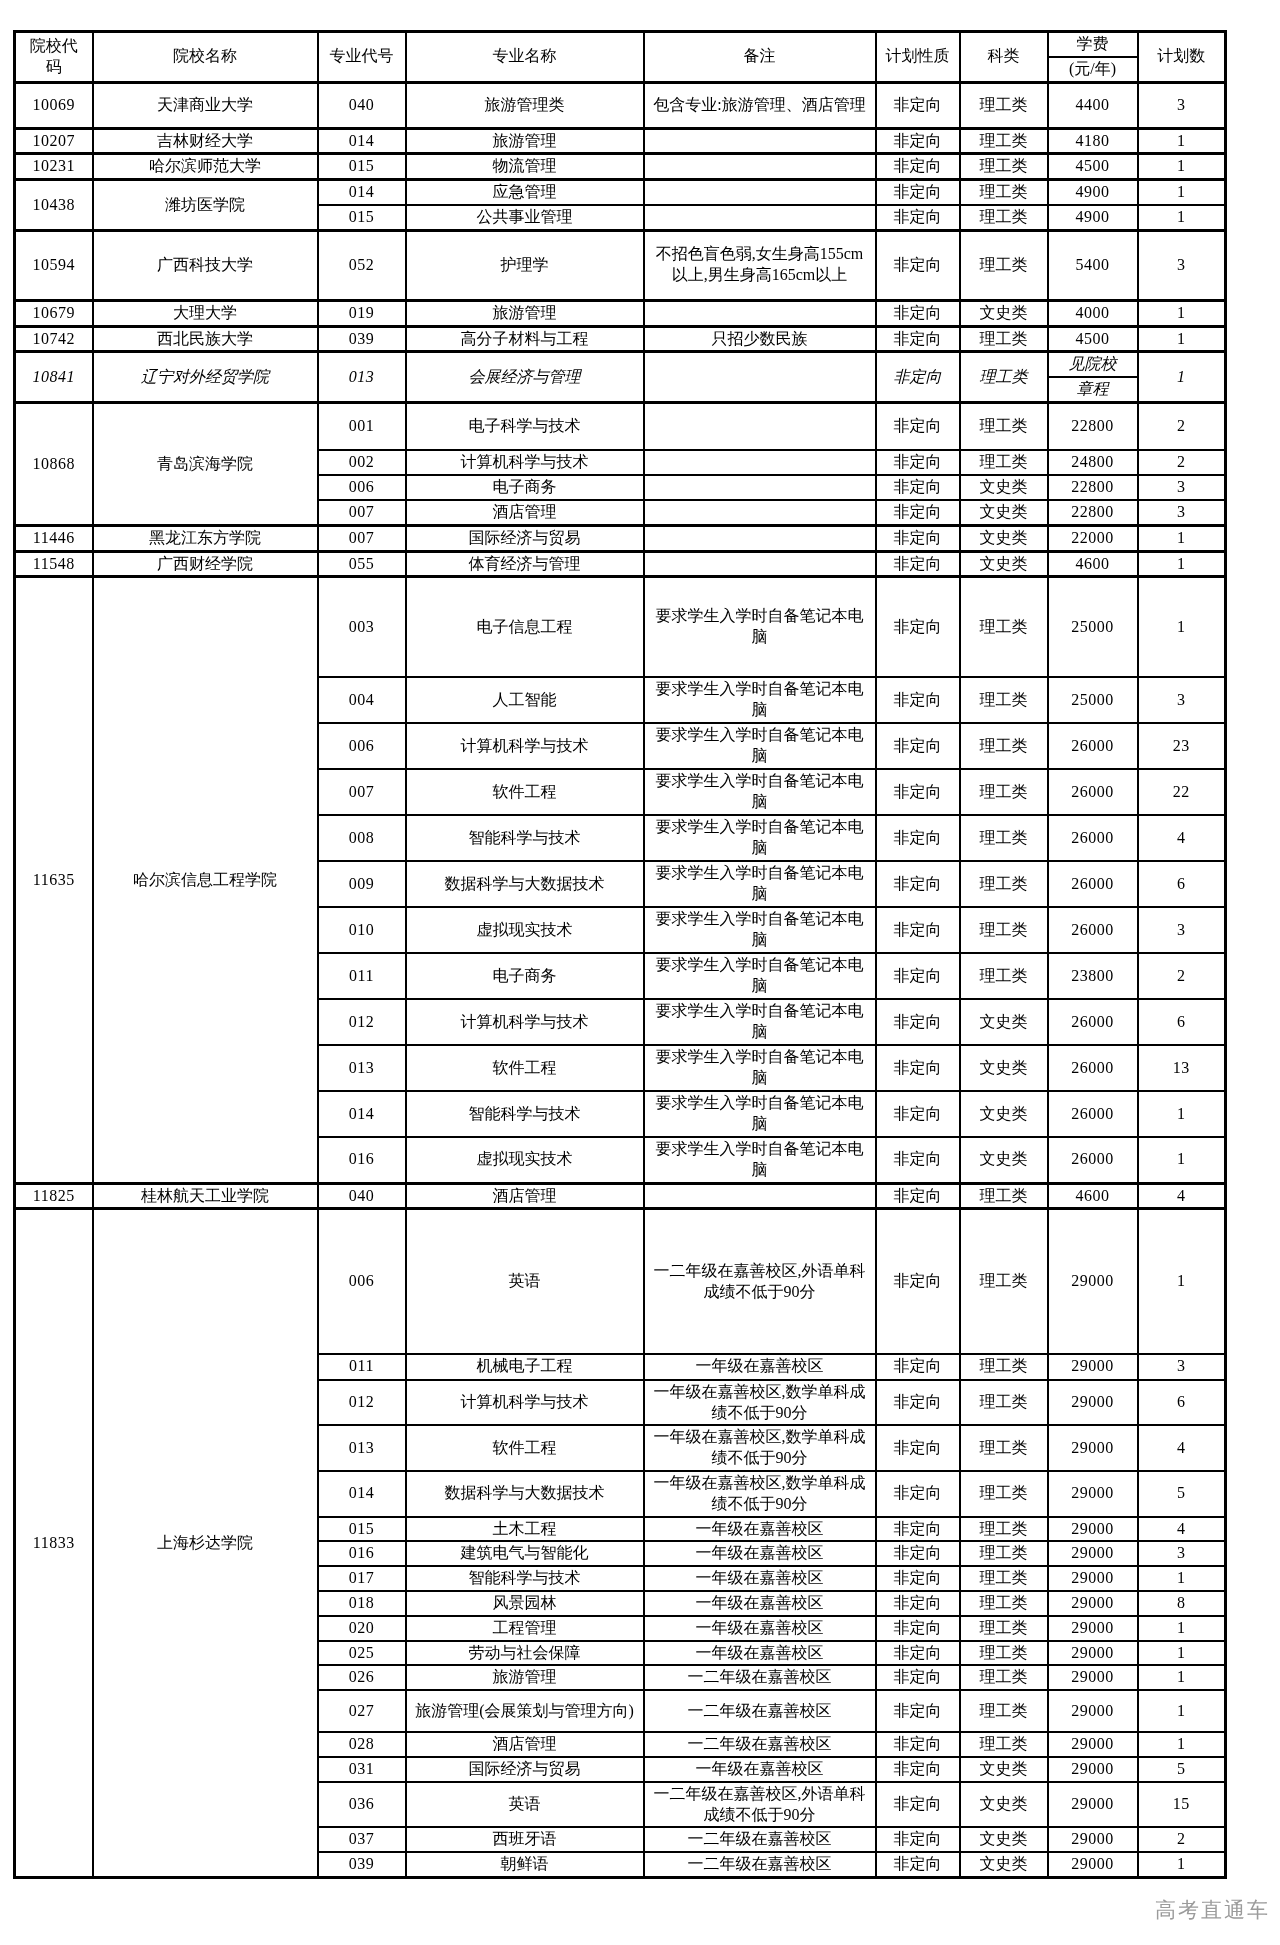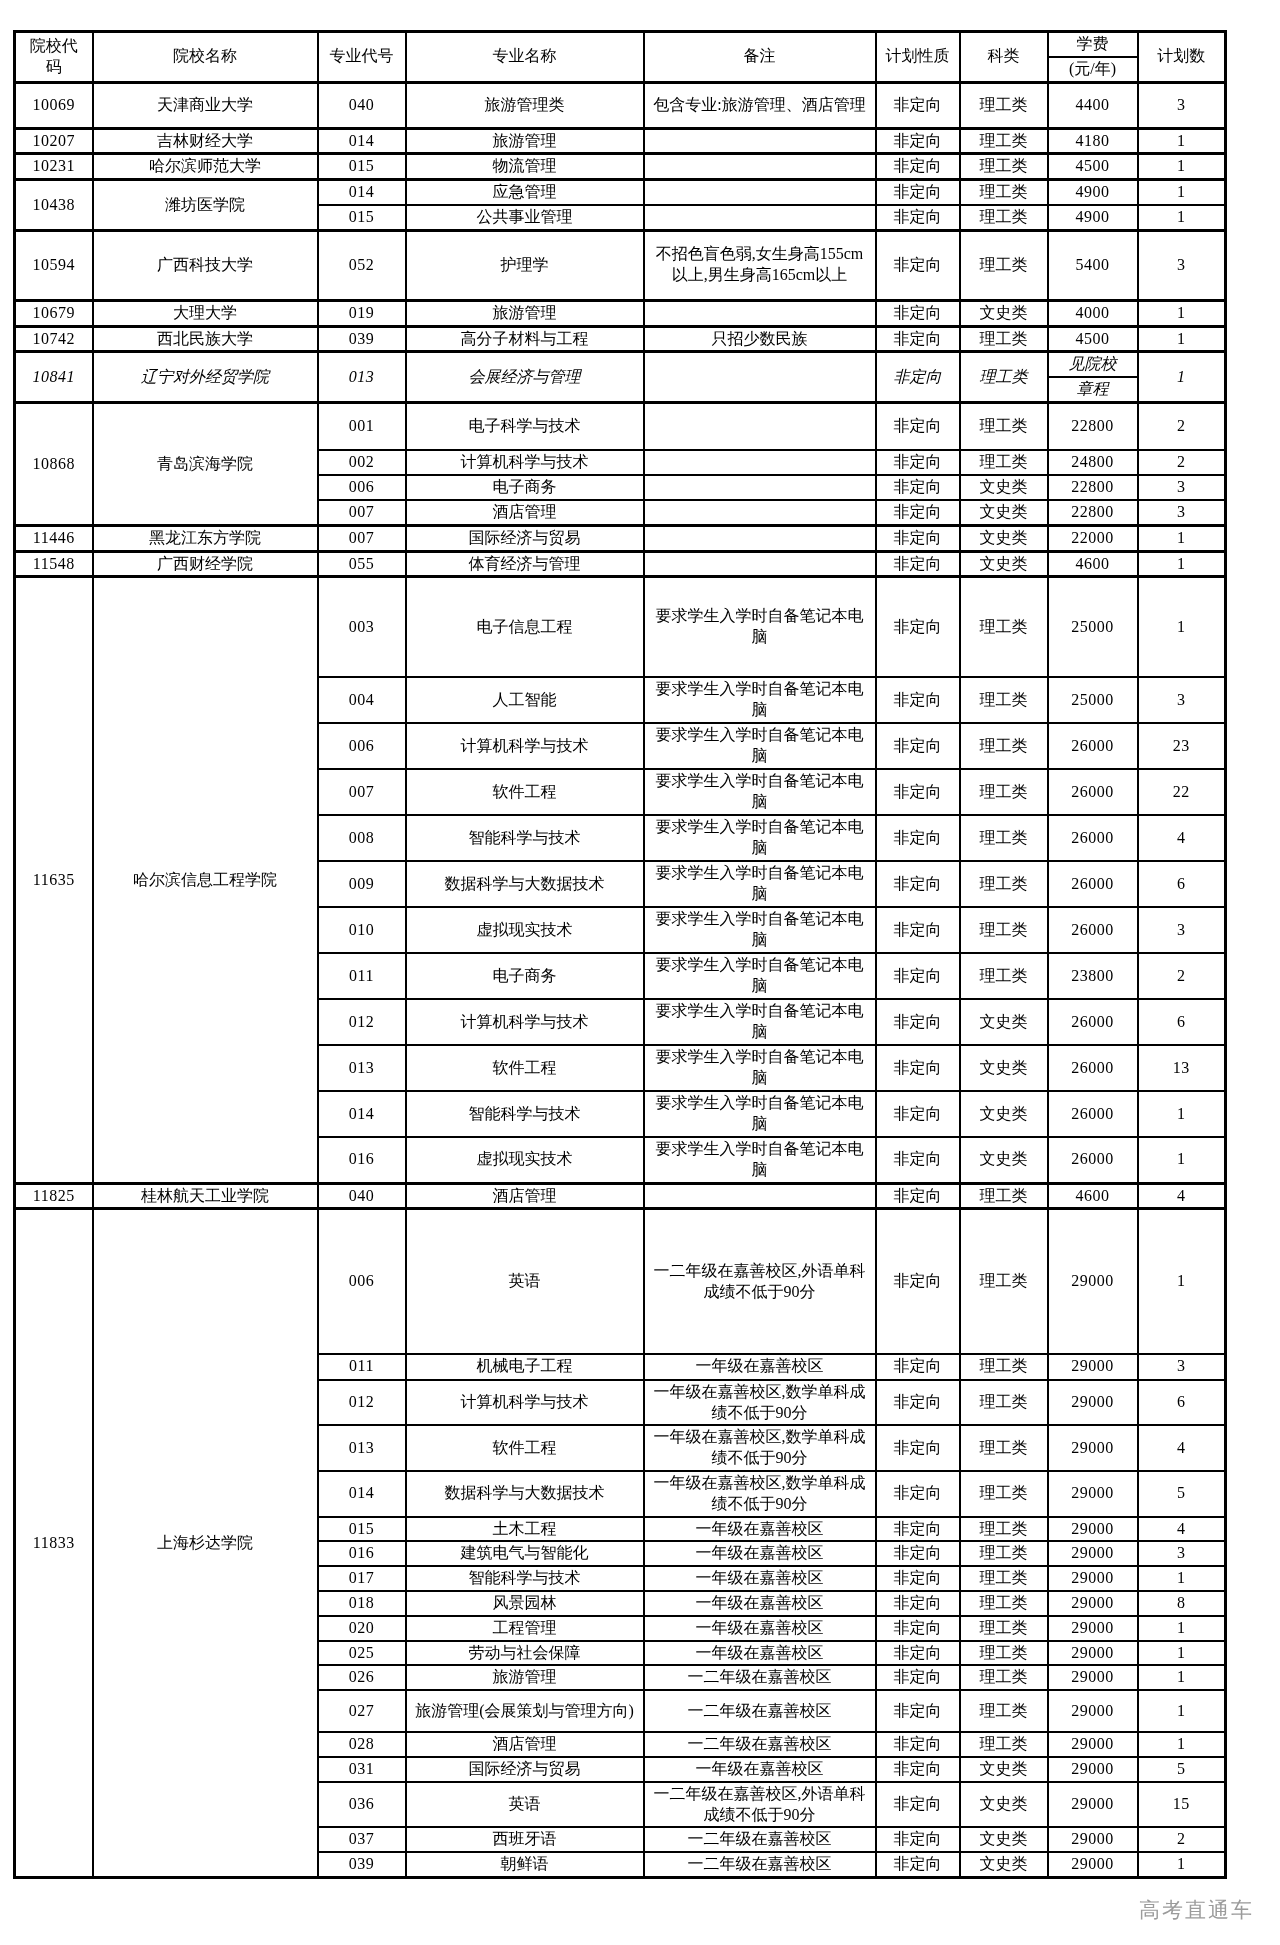--- a/index.html
+++ b/index.html
@@ -16,21 +16,21 @@
     font-size:16px;font-weight:normal;line-height:1.3;padding:1px 8px;
     word-break:break-word;
   }
   thead th{height:36px;}
   tr.group-start>td{border-top:3px solid #000;}
   td.fee-cell,th.fee-cell{padding:0;}
   .fee-line{padding:1px 4px;}
   .fee-top{border-bottom:2px solid #000;}
   .num{letter-spacing:.5px;}
   #watermark{
-    position:absolute;top:1896px;right:26px;
+    position:absolute;top:1896px;right:10px;
     font-size:21px;color:#9b9b9b;letter-spacing:2px;
   }
 </style>
 </head>
 <body>
 
 <table>
   <colgroup>
     <col style="width:78px">
       <col style="width:225px">

